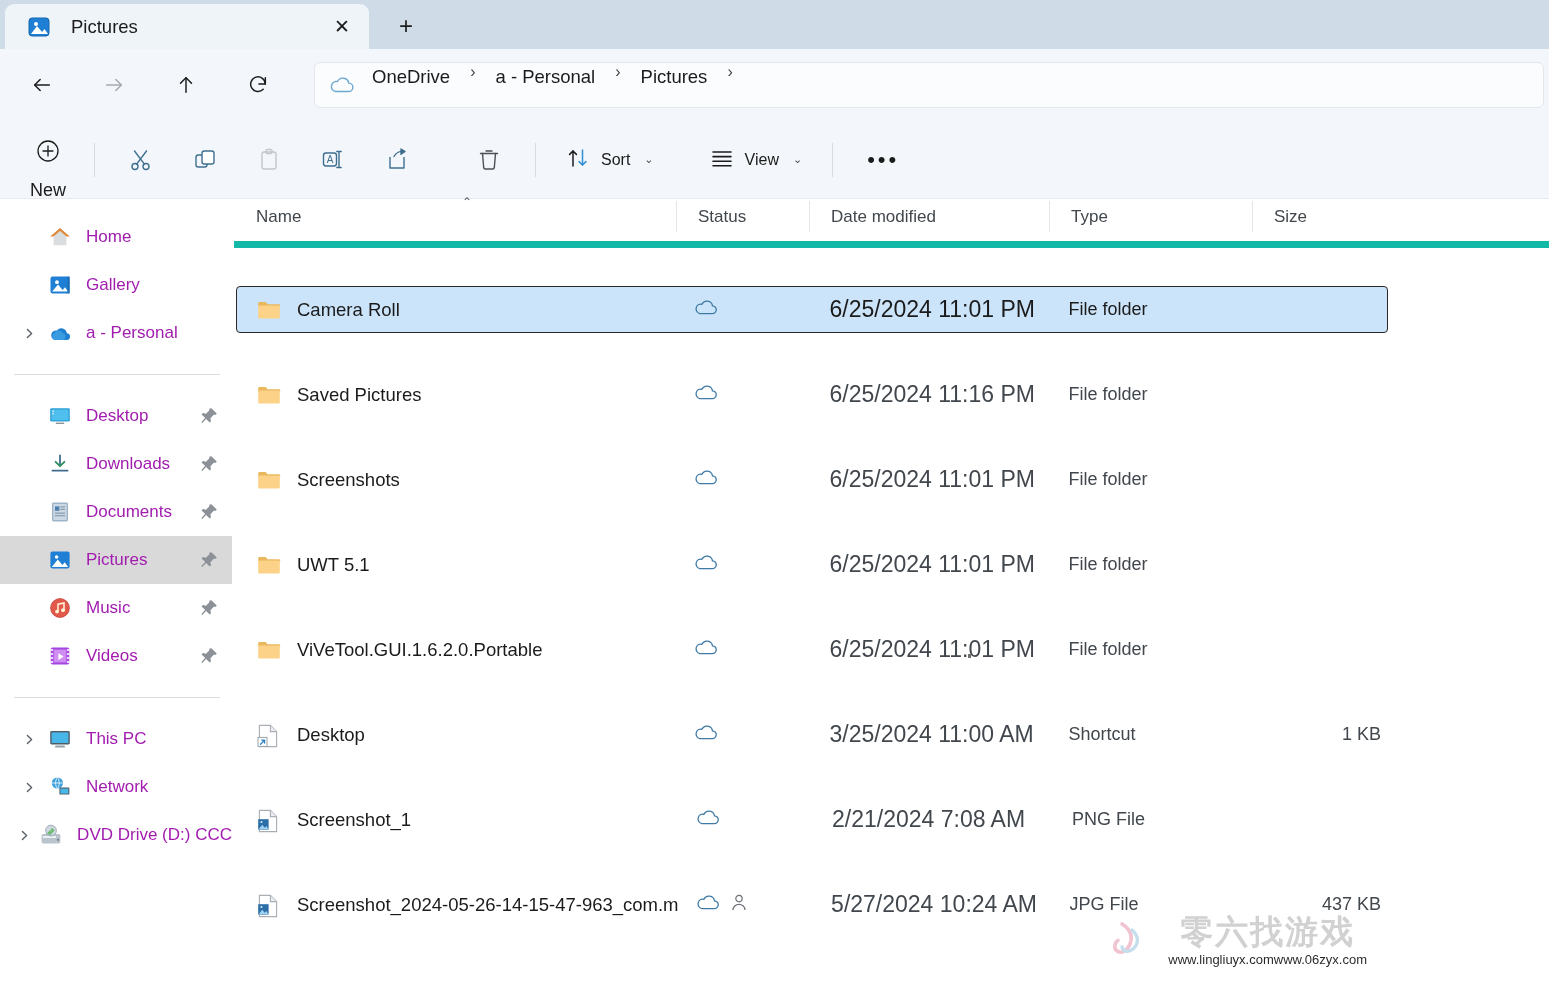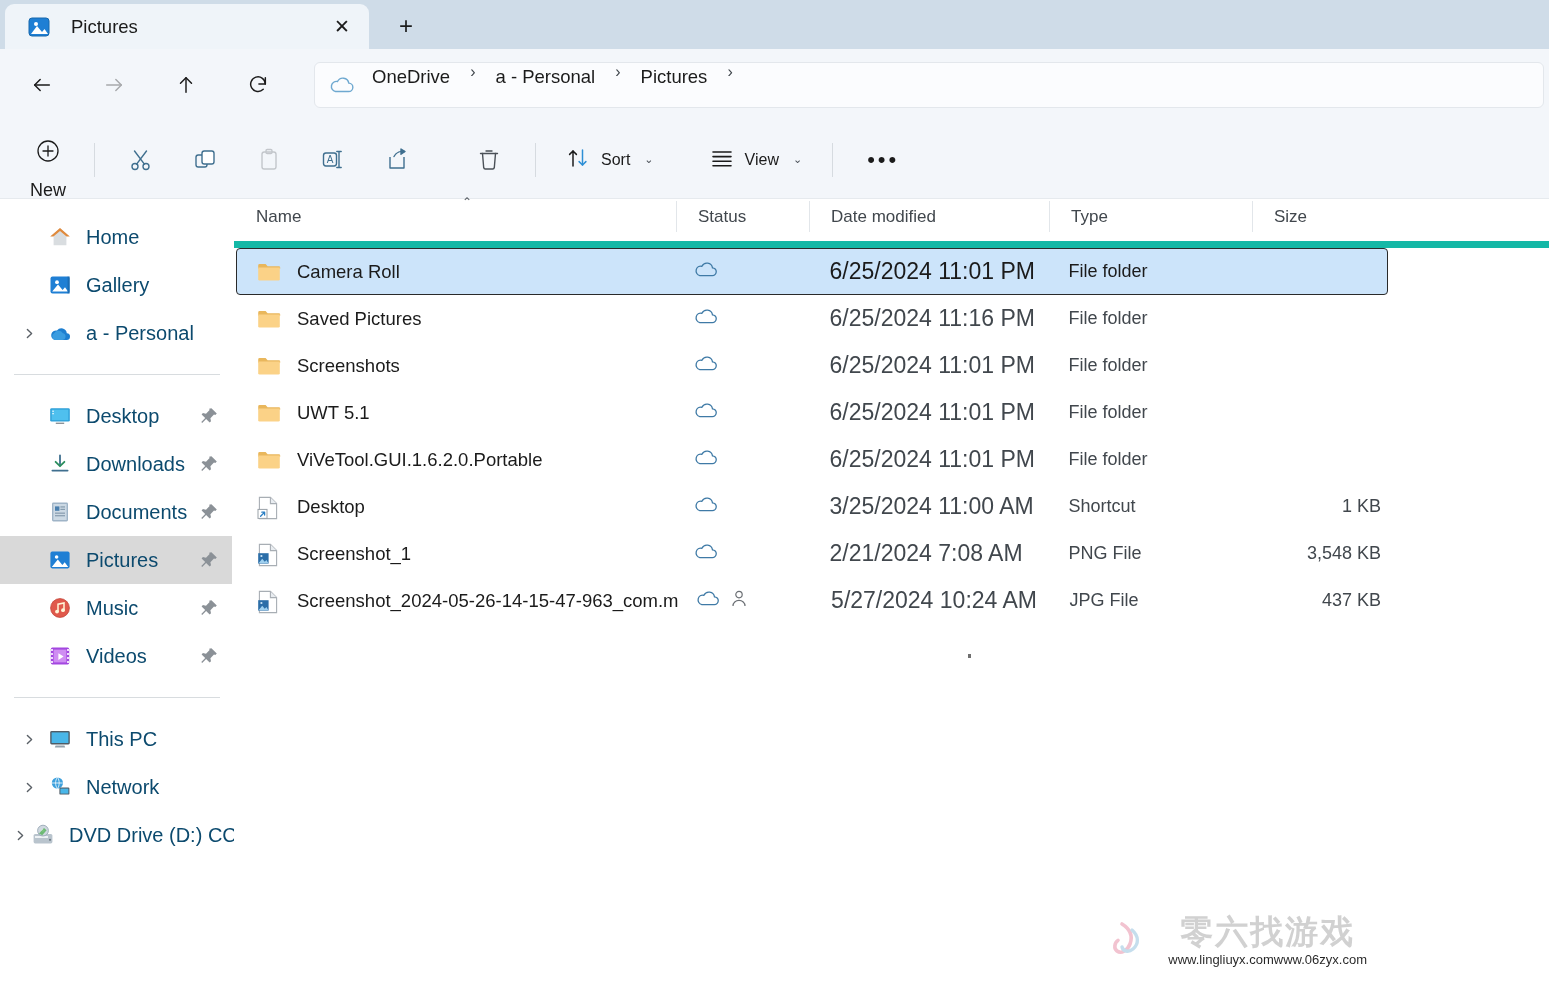--- a/index.html
+++ b/index.html
@@ -136,21 +136,21 @@
     font-size: 14px; color: #5a6066;
     display: flex; align-items: center; justify-content: center;
   }
   .nav-chev.empty { visibility: hidden; }
   .nav-icon {
     width: 24px; height: 24px; margin-left: 4px;
     display: flex; align-items: center; justify-content: center;
     flex: 0 0 auto;
   }
   .nav-label {
-    font-size: 20px; color: #0c4a6e;
+    font-size: 17px; color: #a21caf;
     margin-left: 14px; white-space: nowrap;
   }
   .nav-pin {
     position: absolute; right: 12px; top: 13px;
     width: 22px; height: 22px;
     display: flex; align-items: center; justify-content: center;
   }
   .nav-divider {
     width: 206px; height: 1px; background: #d8dcdf;
     margin: 17px 0 17px 14px;
@@ -185,21 +185,21 @@
   .c-status { width: 133px; }
   .c-date   { width: 240px; }
   .c-type   { width: 203px; }
   .c-size   { width: 137px; }
 
   .rows { position: relative; }
   .row {
     position: relative;
     height: 47px; width: 1152px; margin-left: 2px;
     display: flex; align-items: flex-end;
-    border: 1px solid transparent; border-radius: 4px;
+    border: 1px solid transparent; border-radius: 4px; margin-top: 38px;
   }
   .row.sel {
     background: #cce4fa;
     border: 1px solid #2a2a2a;
   }
   .cell { display: flex; align-items: center; height: 100%; }
   .cell-name { width: 442px; padding-left: 20px; }
   .file-icon { width: 22px; height: 22px; flex: 0 0 auto; position: relative; }
   .file-label {
     font-size: 18.5px; color: #1b1b1b; margin-left: 18px;
@@ -719,21 +719,20 @@
               </svg></span>
             <span class="file-label">Screenshot_1</span>
           </div>
           <div class="cell cell-status">
             <span><svg width="26" height="19" viewBox="0 0 26 19" fill="none" stroke="#3f7aa6" stroke-width="1.3">
                 <path d="M6.8 15.6h12.4a3.9 3.9 0 0 0 .3-7.8 5.6 5.6 0 0 0-10.6-1.5A4.3 4.3 0 0 0 6.8 15.6z"></path>
               </svg></span>
           </div>
           <div class="cell cell-date">2/21/2024 7:08 AM</div>
           <div class="cell cell-type">PNG File</div>
-          <div class="cell cell-size">3,548 KB</div>
         </div>
         <div class="row">
           <div class="cell cell-name">
             <span class="file-icon"><svg width="22" height="24" viewBox="0 0 22 24">
                 <path d="M2.4 1.4h11l6.2 6.2v15H2.4z" fill="#ffffff" stroke="#a8aeb4" stroke-width="1.1"></path>
                 <path d="M13.4 1.4v6.2h6.2" fill="#e9edf1" stroke="#a8aeb4" stroke-width="1.1"></path>
                 <rect x="1.2" y="10.2" width="10.4" height="10.4" fill="#2b6ea8"></rect>
                 <circle cx="4.4" cy="13" r="1.1" fill="#cfe6f7"></circle>
                 <path d="M1.6 20.2l3.6-4.4 2.6 3 1.6-1.9 2 3.3z" fill="#9fd0ef"></path>
               </svg></span>

